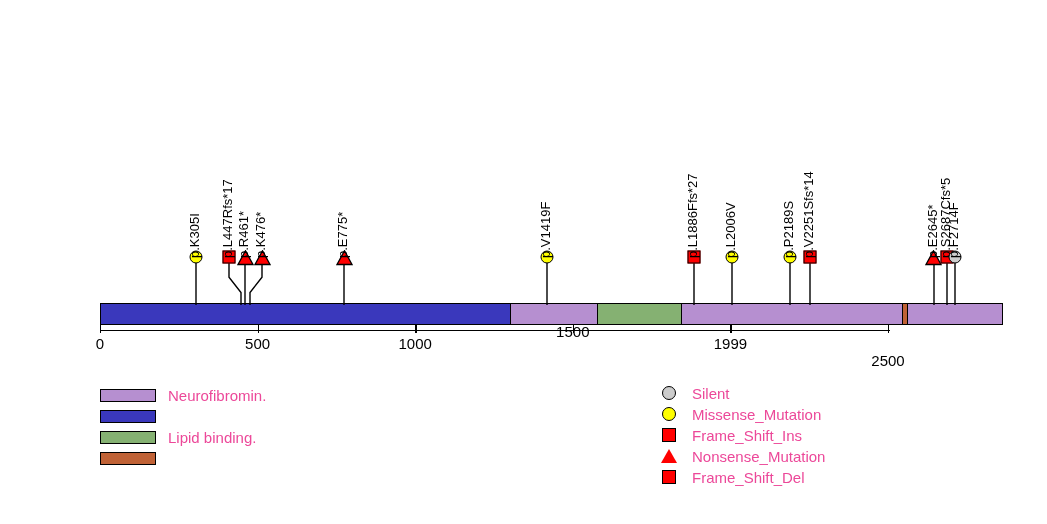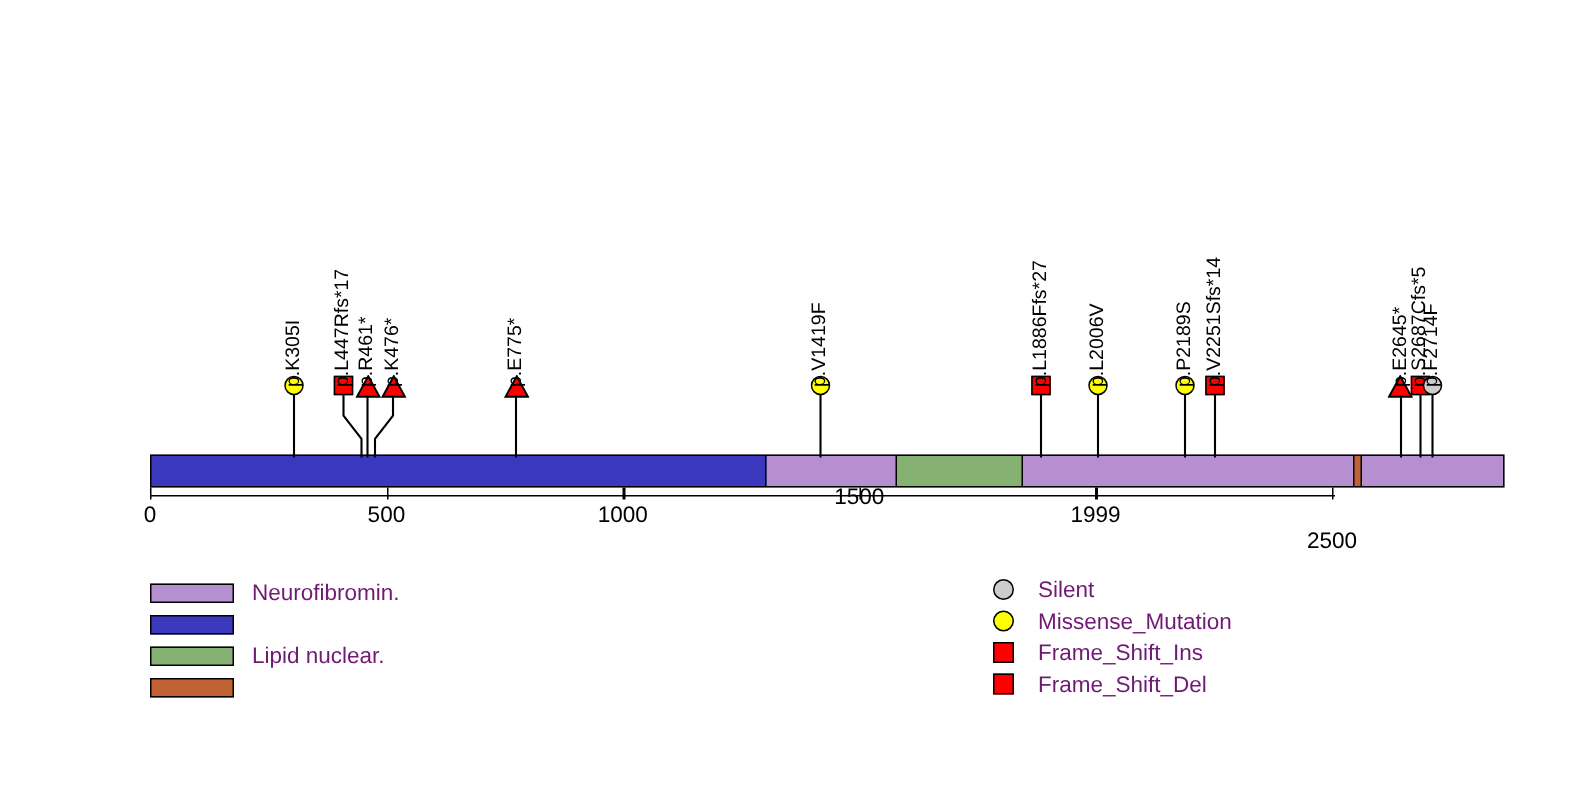--- a/index.html
+++ b/index.html
@@ -27,21 +27,21 @@
   }
 
   
   .axisline{position:absolute;background:#000;}
   .ticklabel{position:absolute;font-size:15px;color:#000;
              transform:translateX(-50%);white-space:nowrap;}
 
   
   .legend-row{display:flex;align-items:center;height:20px;margin-bottom:1px;}
   .swatch{width:56px;height:13px;border:1px solid #000;box-sizing:border-box;margin-right:12px;}
-  .legend-text{font-size:15px;color:#701a75;white-space:nowrap;}
+  .legend-text{font-size:15px;color:#ec4899;white-space:nowrap;}
   .sym-wrap{width:26px;display:flex;justify-content:center;align-items:center;margin-right:10px;}
   .sym-circle{width:14px;height:14px;border-radius:50%;border:1.3px solid #000;box-sizing:border-box;}
   .sym-square{width:14px;height:14px;border:1.3px solid #000;box-sizing:border-box;}
   .sym-tri{width:0;height:0;border-left:8px solid transparent;
            border-right:8px solid transparent;border-bottom:14px solid #ff0000;}
 </style>
 </head>
 <body>
 
 <div id="plot">
@@ -149,21 +149,21 @@
   <div id="domain-legend" style="position:absolute;left:100px;top:385px;">
       <div class="legend-row">
         <div class="swatch" style="background: rgb(182, 143, 208);"></div>
         <div class="legend-text">Neurofibromin.</div>
       </div>
       <div class="legend-row">
         <div class="swatch" style="background: rgb(58, 56, 188);"></div>
       </div>
       <div class="legend-row">
         <div class="swatch" style="background: rgb(133, 177, 114);"></div>
-        <div class="legend-text">Lipid nuclear.</div>
+        <div class="legend-text">Lipid binding.</div>
       </div>
       <div class="legend-row">
         <div class="swatch" style="background: rgb(192, 98, 54);"></div>
       </div>
     </div>
 
   <div id="mutation-legend" style="position:absolute;left:656px;top:383px;">
       <div class="legend-row">
         <div class="sym-wrap">
           <div class="sym-circle" style="background: rgb(204, 204, 204);"></div>
@@ -177,19 +177,25 @@
         <div class="legend-text">Missense_Mutation</div>
       </div>
       <div class="legend-row">
         <div class="sym-wrap">
           <div class="sym-square" style="background: rgb(255, 0, 0);"></div>
         </div>
         <div class="legend-text">Frame_Shift_Ins</div>
       </div>
       <div class="legend-row">
         <div class="sym-wrap">
+          <div class="sym-tri" style="border-bottom-color: rgb(255, 0, 0);"></div>
+        </div>
+        <div class="legend-text">Nonsense_Mutation</div>
+      </div>
+      <div class="legend-row">
+        <div class="sym-wrap">
           <div class="sym-square" style="background: rgb(255, 0, 0);"></div>
         </div>
         <div class="legend-text">Frame_Shift_Del</div>
       </div>
     </div>
 
 </div>
 
 </body></html>

